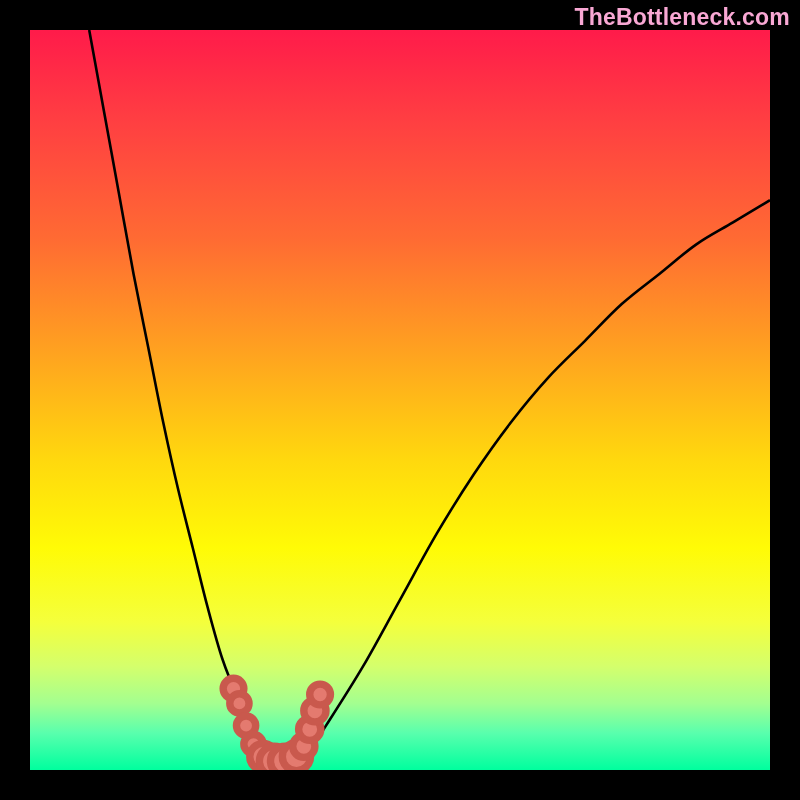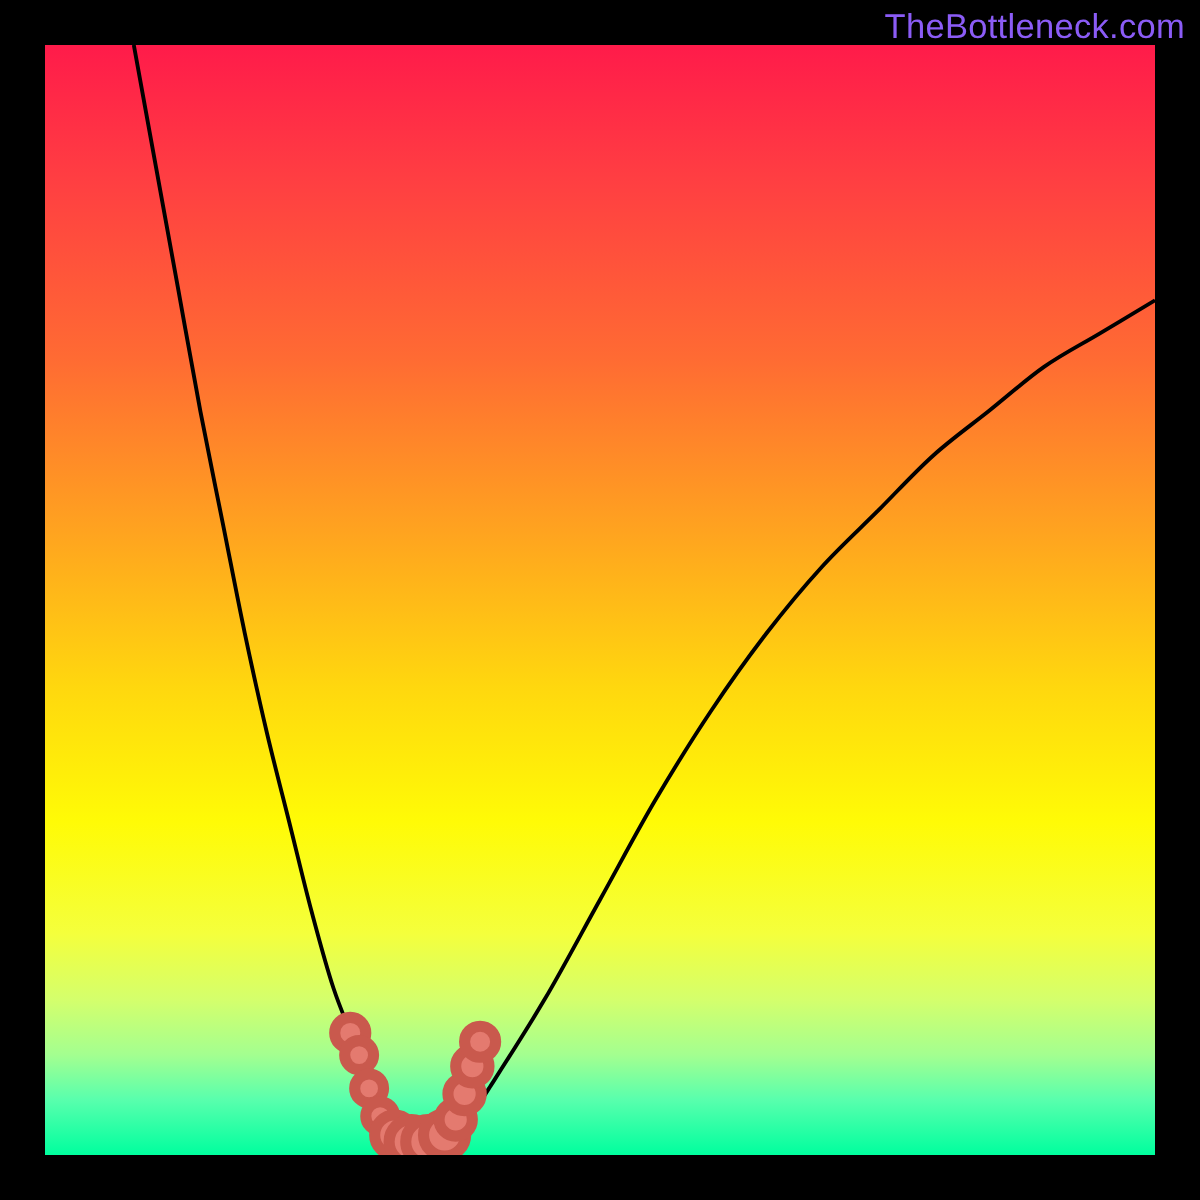--- a/index.html
+++ b/index.html
@@ -25,23 +25,23 @@
     overflow: hidden;
   }
   .gradient {
     position: absolute;
     inset: 0;
   }
   .watermark {
     position: absolute;
     top: 4px;
     right: 10px;
-    color: #8b5cf6;
+    color: #f9a8d4;
     font-size: 23px;
-    font-weight: 400;
+    font-weight: 700;
     letter-spacing: 0.2px;
     z-index: 30;
   }
   svg.curve {
     position: absolute;
     left: 0;
     top: 0;
     width: 740px;
     height: 740px;
     z-index: 20;

